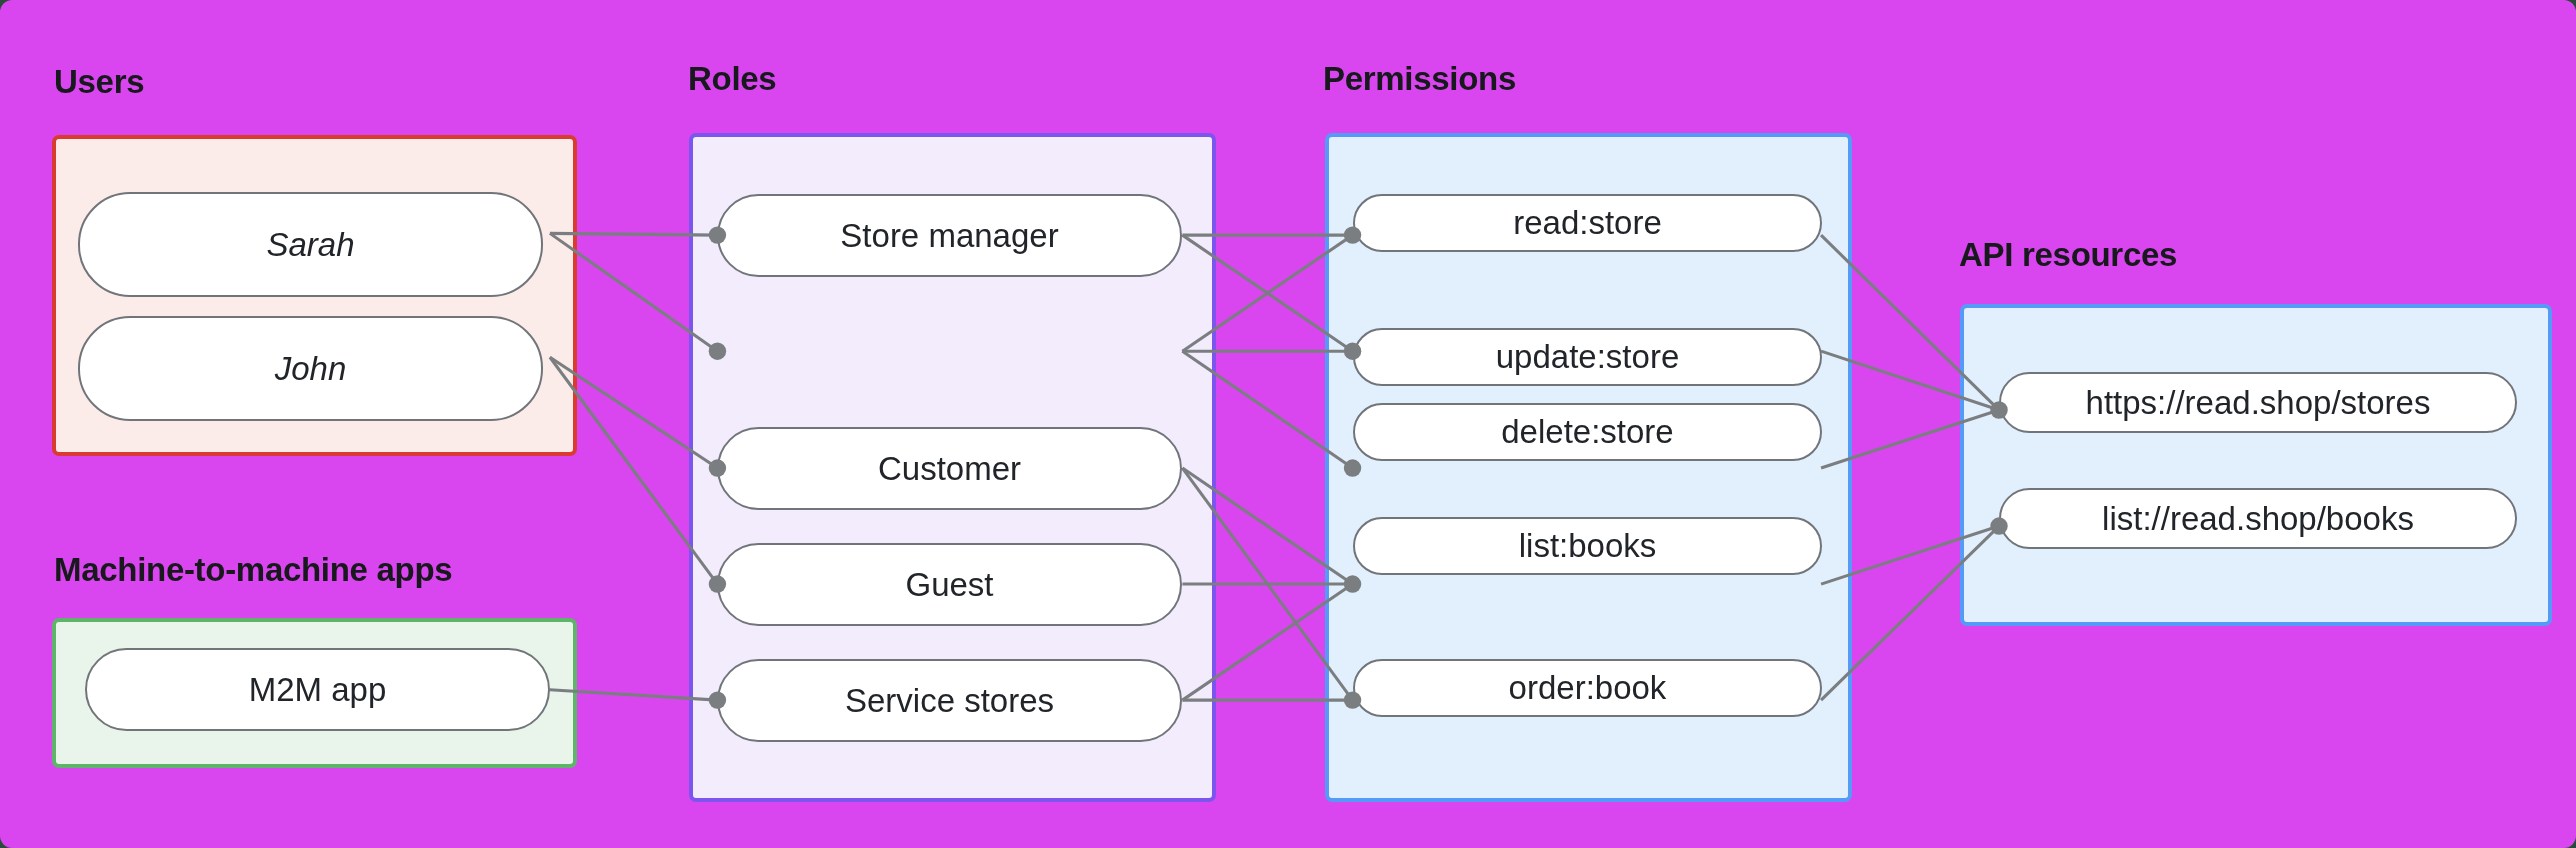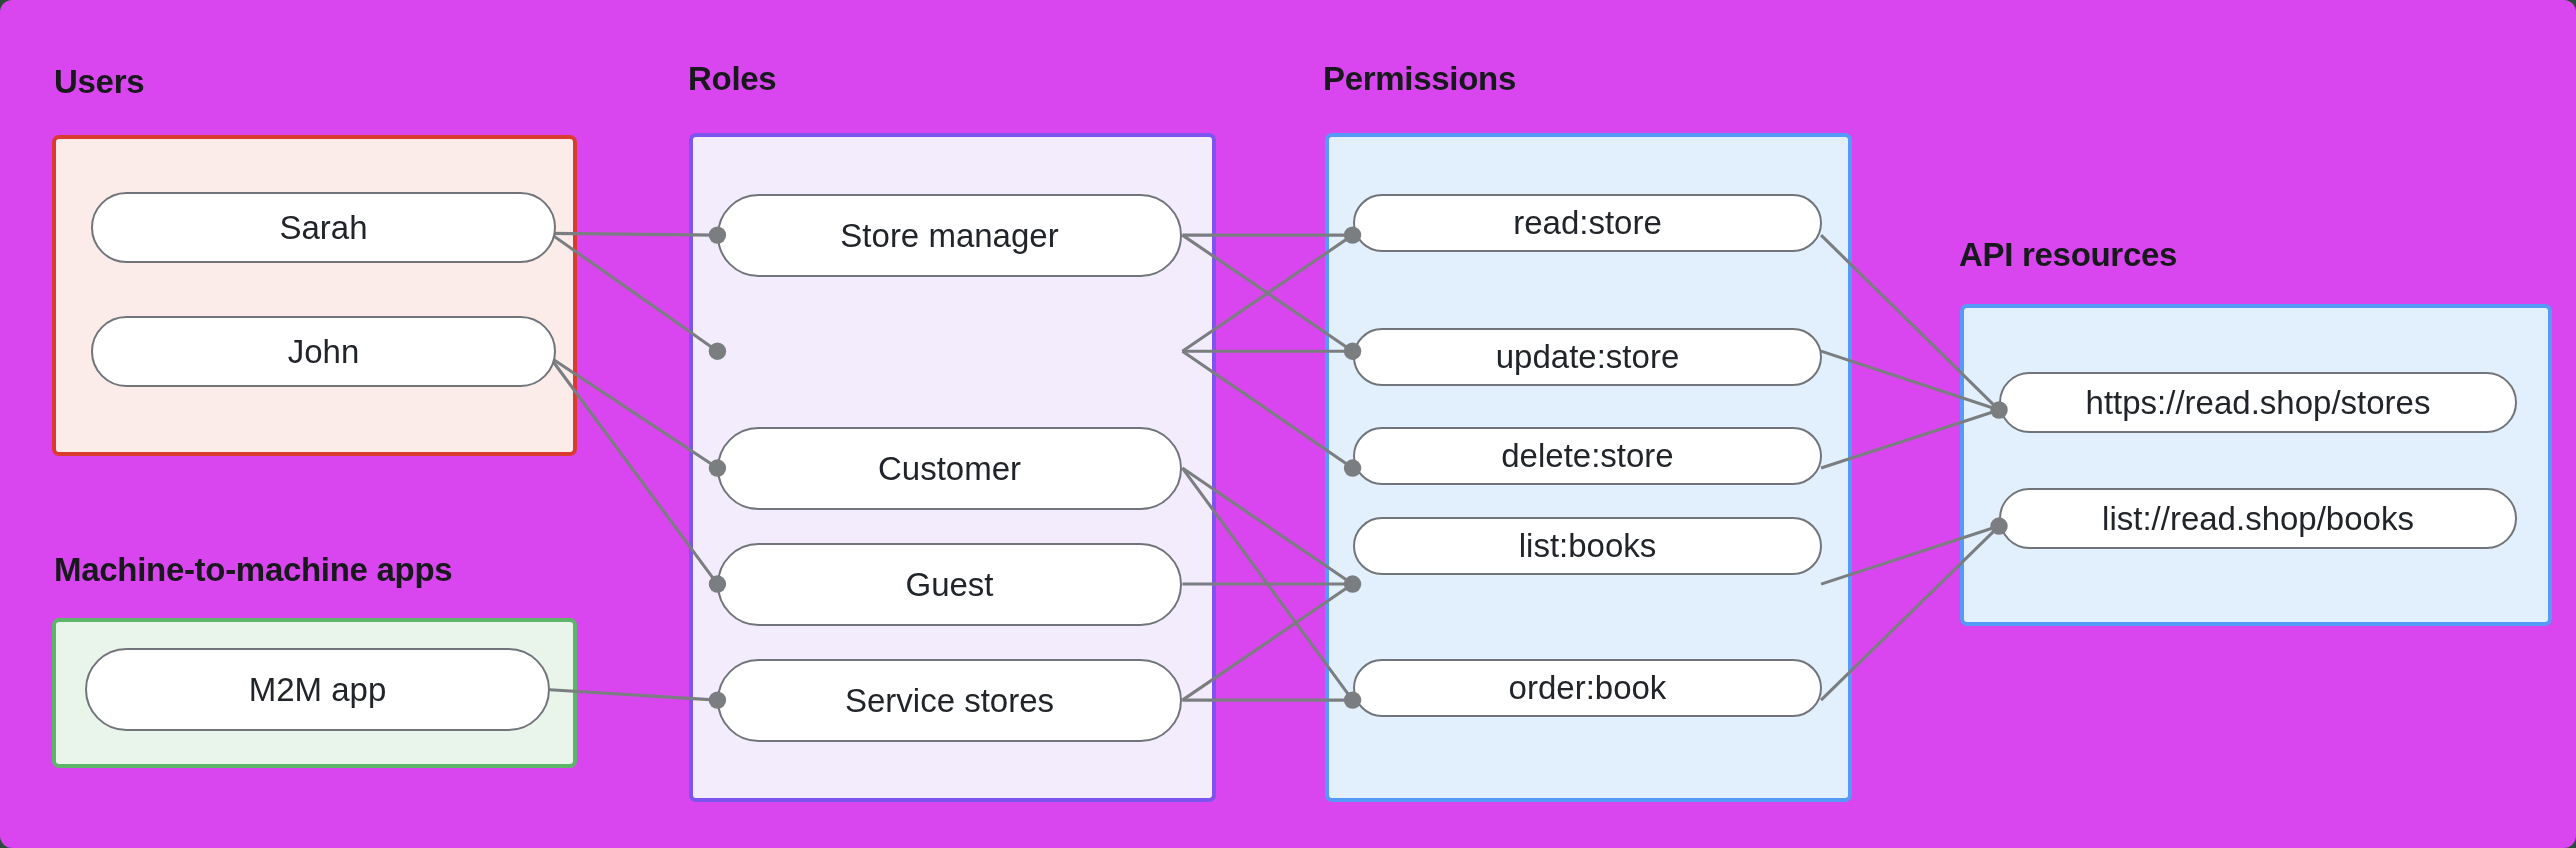--- a/index.html
+++ b/index.html
@@ -65,36 +65,36 @@
   #box-roles{left:689px;top:133px;width:527px;height:669px;}
   #box-permissions{left:1325px;top:133px;width:527px;height:669px;}
   #box-api{left:1960px;top:304px;width:592px;height:322px;}
 
   #label-users{left:54px;top:63px;}
   #label-m2m{left:54px;top:551px;}
   #label-roles{left:688px;top:60px;}
   #label-permissions{left:1323px;top:60px;}
   #label-api{left:1959px;top:236px;}
 
-  .pill.user{left:91px;width:465px;height:71px;}
+  .pill.user{left:78px;width:465px;height:105px;font-style:italic;}
   #node-sarah{top:192px;}
   #node-john{top:316px;}
   #node-m2m{left:85px;width:465px;height:83px;top:648px;}
 
   .pill.role{left:717px;width:465px;height:83px;}
   #node-store-manager{top:194px;}
   #node-store-admin{top:310px;}
   #node-customer{top:427px;}
   #node-guest{top:543px;}
   #node-service-agent{top:659px;}
 
   .pill.perm{left:1353px;width:469px;height:58px;}
   #node-read-store{top:194px;}
   #node-update-store{top:328px;text-align:right;}
-  #node-delete-store{top:427px;}
+  #node-delete-store{top:403px;}
   #node-list-books{top:517px;}
   #node-order-book{top:659px;}
 
   .pill.api{left:1999px;width:518px;height:61px;}
   #node-api-stores{top:372px;}
   #node-api-books{top:488px;}
 </style>
 </head>
 <body style="background: rgb(42, 75, 58);">
 

